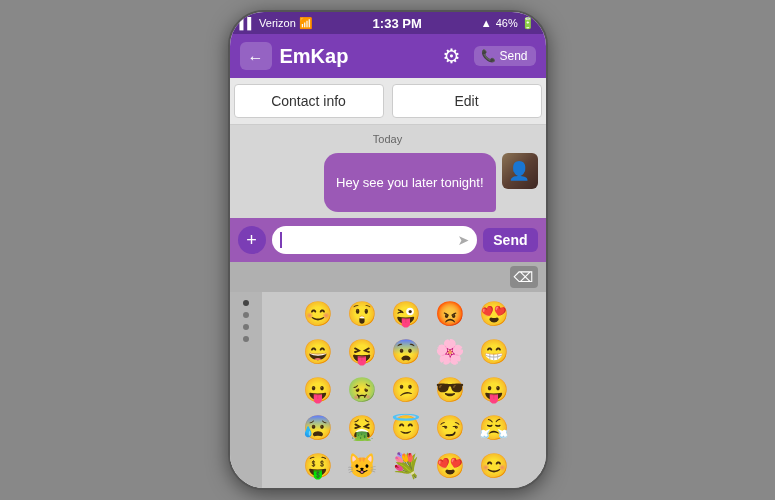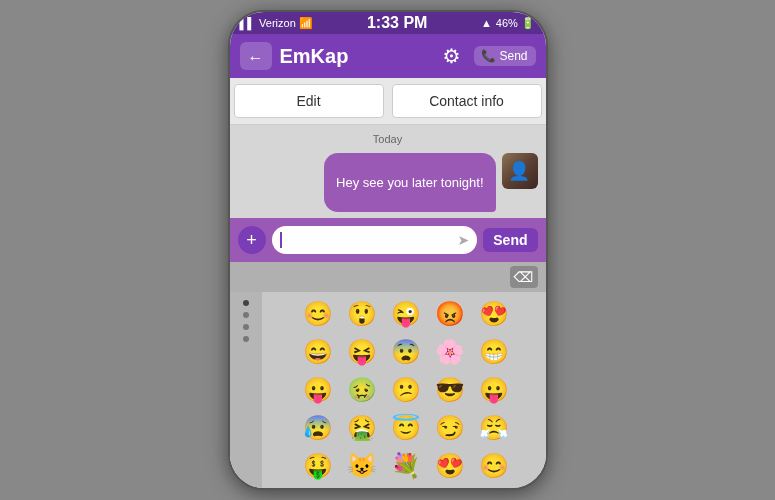--- a/index.html
+++ b/index.html
@@ -28,21 +28,21 @@
       background: #5b2d8e;
       color: white;
       display: flex;
       justify-content: space-between;
       align-items: center;
       padding: 4px 10px;
       font-size: 11px;
       height: 22px;
     }
     .status-left { display: flex; align-items: center; gap: 4px; }
-    .status-center { font-weight: 600; font-size: 16px; }
+    .status-center { font-weight: 600; font-size: 13px; }
     .status-right { display: flex; align-items: center; gap: 4px; font-size: 11px; }
     
     .header {
       background: #7b3db5;
       display: flex;
       align-items: center;
       padding: 8px 10px;
       gap: 8px;
       height: 44px;
     }
@@ -304,22 +304,22 @@
     <div class="header-gear">
       <span>⚙</span>
     </div>
     <div class="header-call">
       <span>📞</span>
       <span>Send</span>
     </div>
   </div>
 
   <div class="contact-bar">
+    <div class="contact-bar-btn">Contact info</div>
     <div class="contact-bar-btn">Edit</div>
-    <div class="contact-bar-btn">Contact info</div>
   </div>
 
   <div class="chat-area">
     <div class="chat-date">Today</div>
     <div class="message-row">
       <div>
         <div class="message-bubble">
           <span>Hey see you later tonight!</span>
         </div>
       </div>

